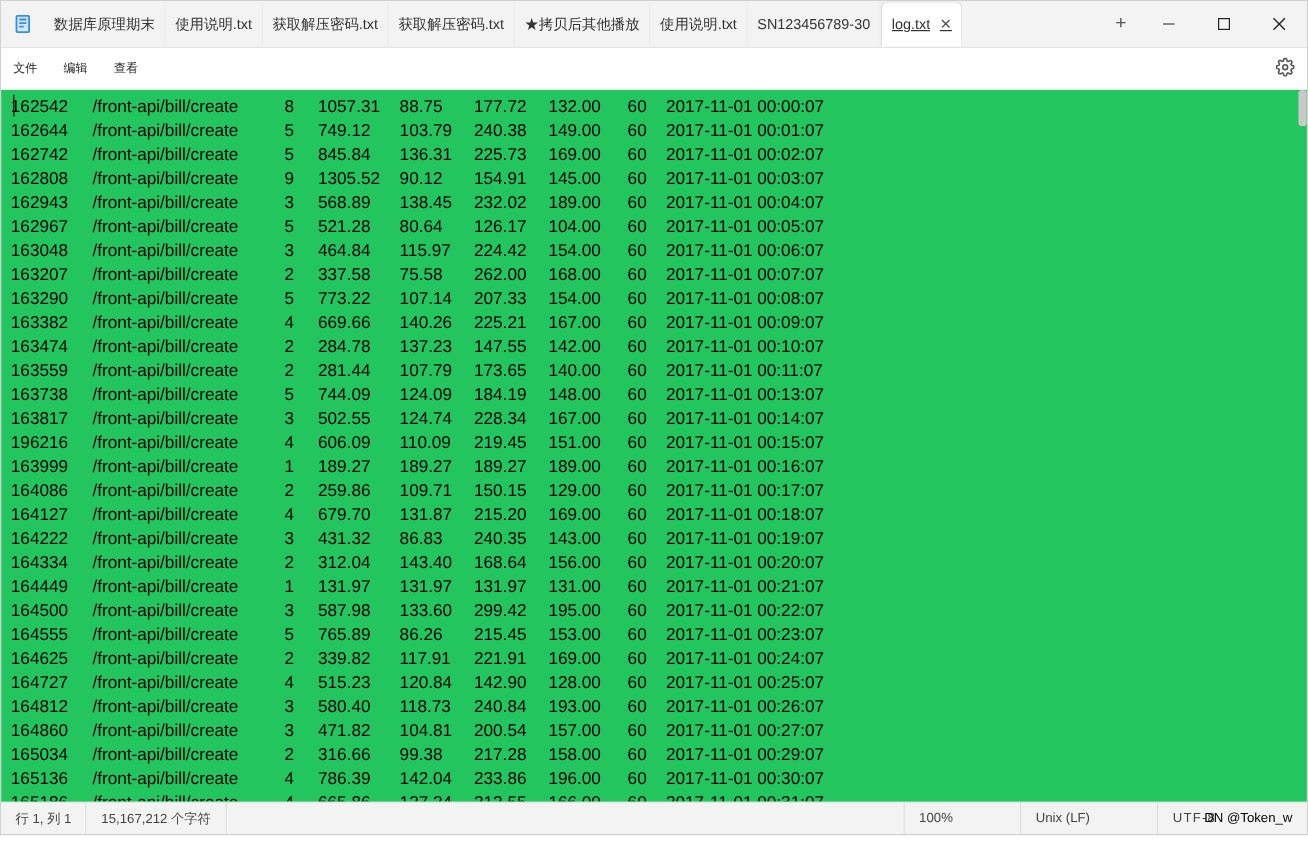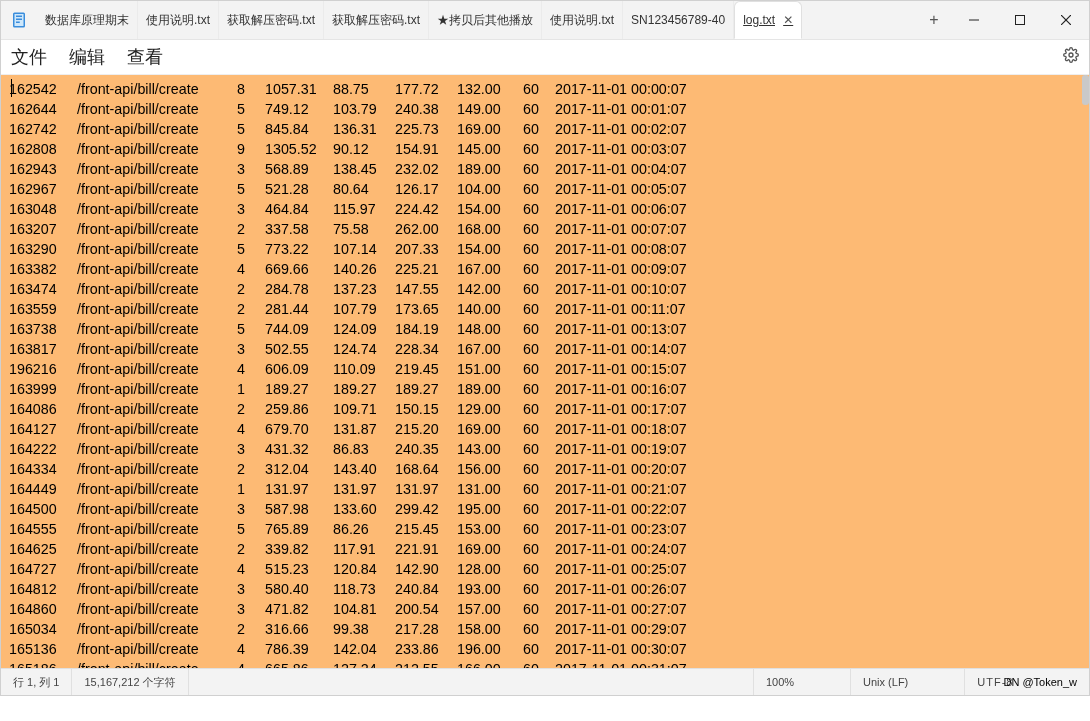--- a/index.html
+++ b/index.html
@@ -95,30 +95,30 @@
     color: #222;
   }
 
   .menubar {
     height: 34px;
     background: #fff;
     display: flex;
     align-items: center;
     padding: 0 10px;
     border-bottom: 1px solid #eee;
-    font-size: 18px;
+    font-size: 10px;
     color: #222;
   }
   .menubar .menu-item { margin-right: 22px; }
   .menubar .spacer { flex: 1; }
   .settings-icon { width:16px; height:16px; color:#555; }
 
   .content {
     flex: 1;
-    background: #fdba74;
+    background: #22c55e;
     overflow: hidden;
     position: relative;
   }
   .table-wrap {
     position: absolute;
     left: 8px;
     right: 8px;
     top: 4px;
     bottom: 0;
     overflow: hidden;
@@ -228,21 +228,21 @@
         <div class="tab">
           <span class="tab-label">获取解压密码.txt</span>
         </div>
         <div class="tab">
           <span class="tab-label">★拷贝后其他播放</span>
         </div>
         <div class="tab">
           <span class="tab-label">使用说明.txt</span>
         </div>
         <div class="tab wider">
-          <span class="tab-label">SN123456789-40</span>
+          <span class="tab-label">SN123456789-30</span>
         </div>
         <div class="tab active">
           <span class="tab-label">log.txt</span>
           <span class="close">✕</span>
         </div>
       </div>
     <div class="add-tab">+</div>
     <div class="win-controls">
       <div class="win-btn">
         <svg width="10" height="10" viewBox="0 0 10 10">

